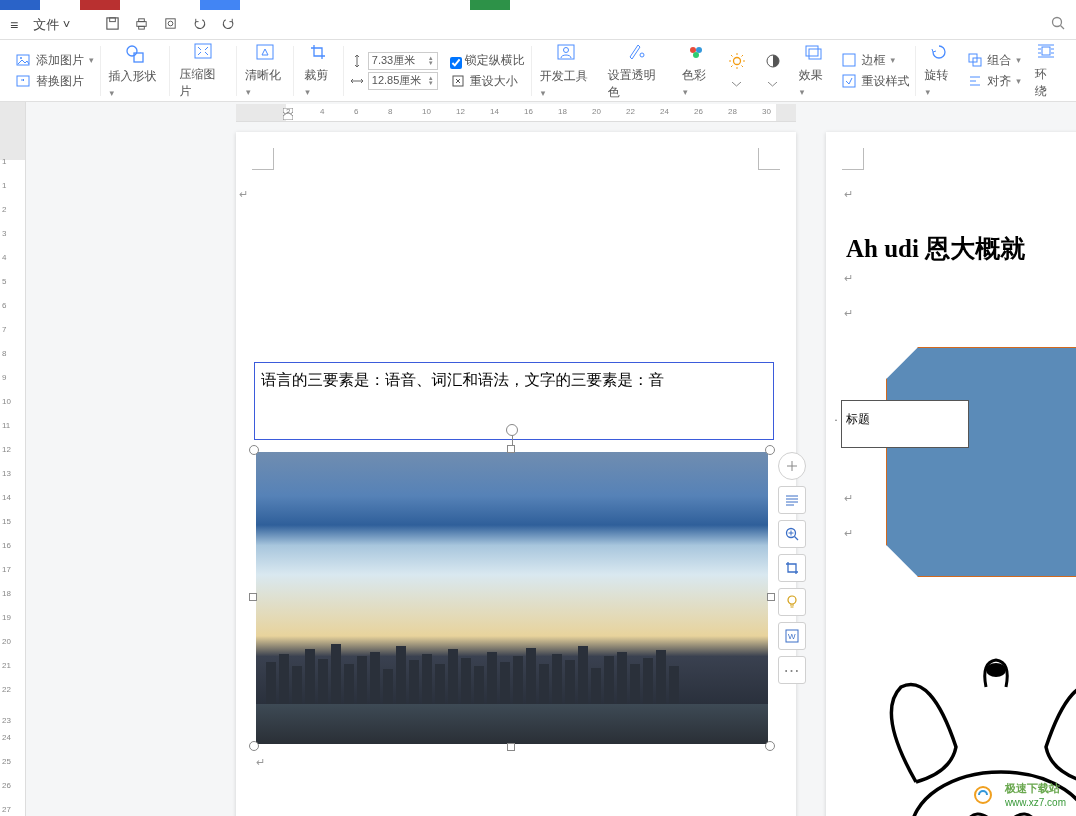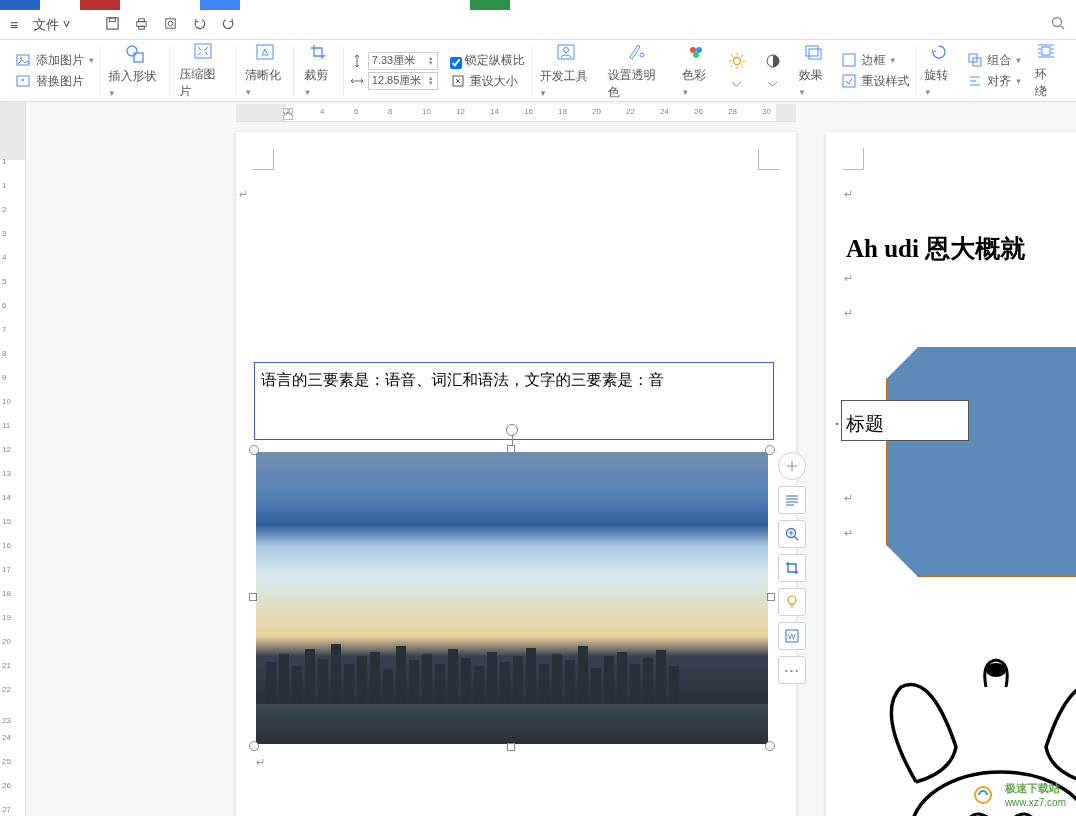--- a/index.html
+++ b/index.html
@@ -79,21 +79,21 @@
 .h-ml { top: calc(50% - 5px); left: -5px; } .h-mr { top: calc(50% - 5px); right: -5px; }
 .rotate { position: absolute; top: -26px; left: calc(50% - 6px); width: 12px; height: 12px; border: 1px solid #888; border-radius: 50%; background: #fff; }
 .rotate-line { position:absolute; top:-15px; left:50%; width:1px; height:14px; background:#888;}
 
 .float-tools { position: absolute; left: 752px; top: 350px; width: 28px; display: flex; flex-direction: column; gap: 6px; }
 .float-tools .ft { width: 28px; height: 28px; background: #fff; border: 1px solid #d0d0d0; border-radius: 3px; display: flex; align-items: center; justify-content: center; font-size: 14px; color: #3b6fc7; }
 .float-tools .ft.circle { border-radius: 50%; color:#888; }
 
 .page2 .p2-title { position: absolute; top: 100px; left: 20px; font-size: 25px; font-weight: bold; font-family: "SimSun", serif; }
 .shape-blue { position: absolute; top: 215px; left: 60px; width: 230px; height: 230px; background: #5b8bb8; border: 1.5px solid #d2691e; clip-path: polygon(14% 0, 86% 0, 100% 14%, 100% 86%, 86% 100%, 14% 100%, 0 86%, 0 14%);}
-.mini-textbox { position: absolute; top: 268px; left: 15px; width: 128px; height: 41px; border: 1px solid #555; background: #fff; font-size: 19px; font-family: "SimSun", serif; padding: 10px 4px 0 4px;}
+.mini-textbox { position: absolute; top: 268px; left: 15px; width: 128px; height: 48px; border: 1px solid #555; background: #fff; font-size: 12px; font-family: "SimSun", serif; padding: 10px 4px 0 4px;}
 .mini-textbox::before { content:"·"; position:absolute; left:-8px; top:12px; color:#666;}
 .bunny { position: absolute; top: 520px; left: 30px; width: 250px; height: 200px; }
 
 .watermark { position: absolute; right: 10px; bottom: 8px; font-size: 11px; color: #6aa84f; display:flex; align-items:center; gap:13px;}
 .watermark .logo { width:18px; height:18px; display:inline-block;}
 .return-mark { color:#999; font-size:11px; }
 </style>
 </head>
 <body>
 

